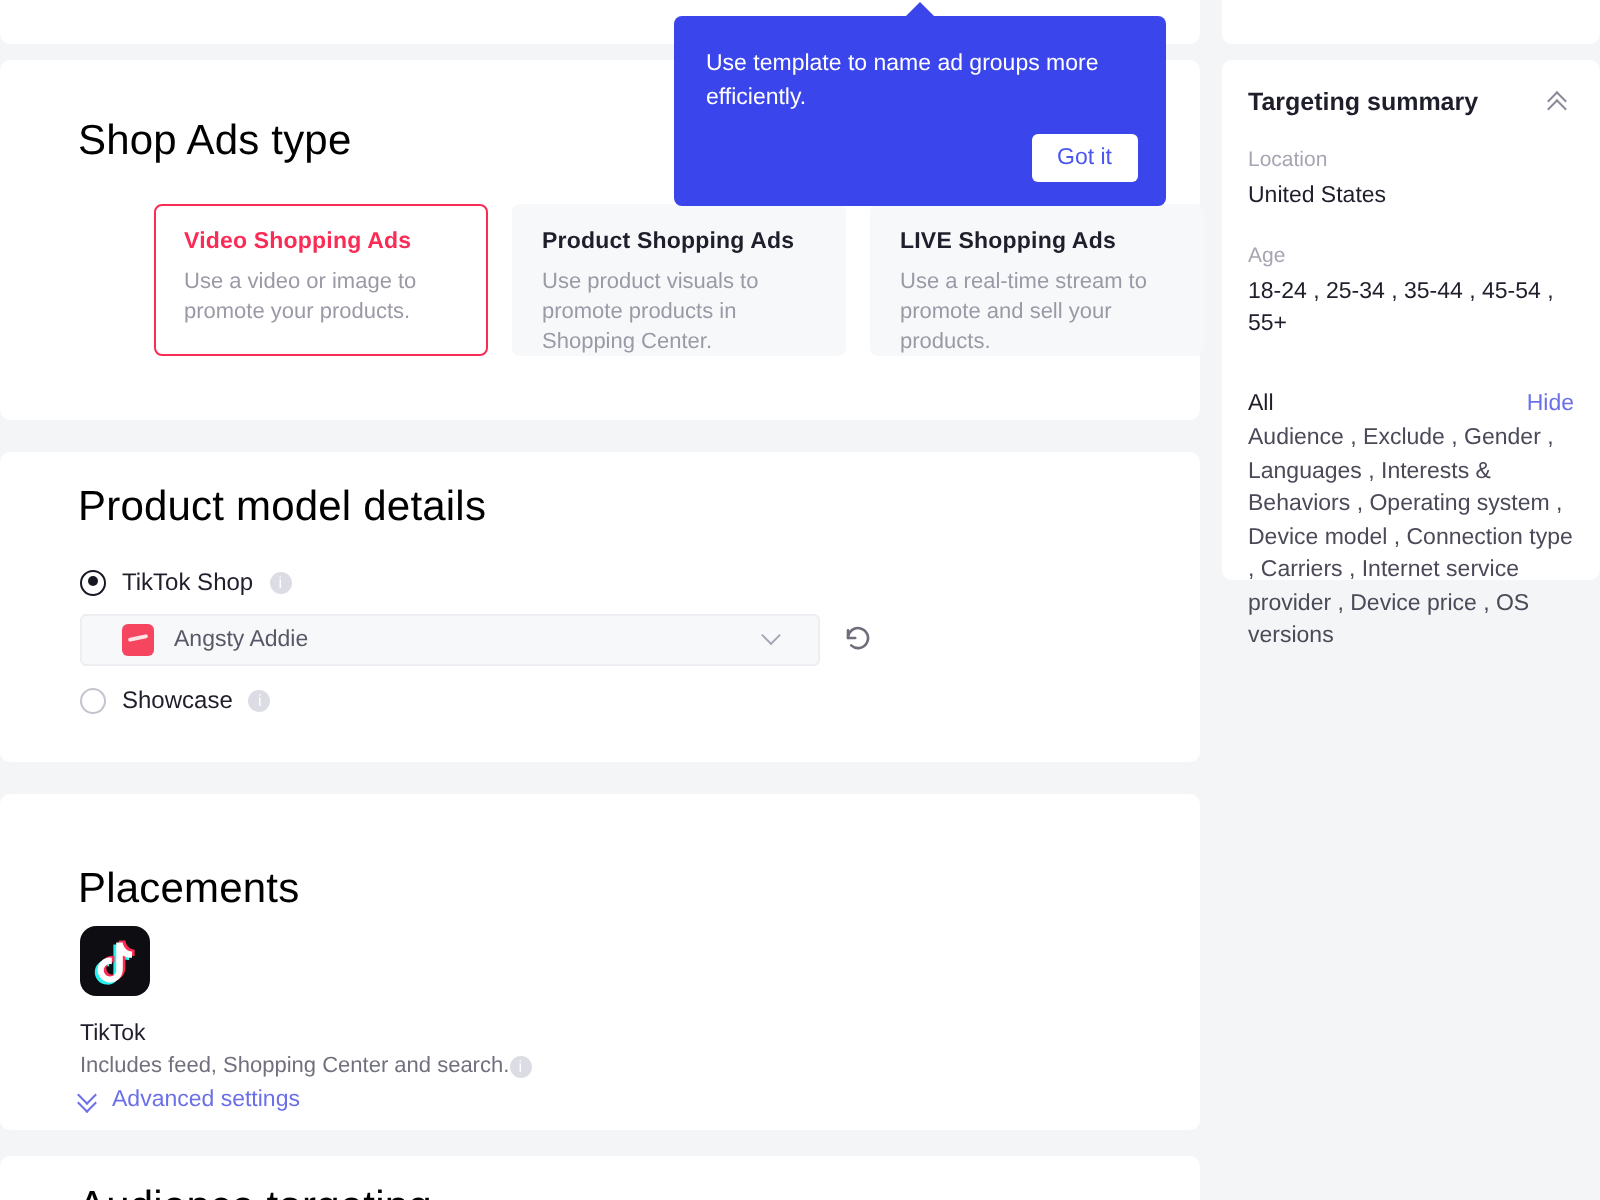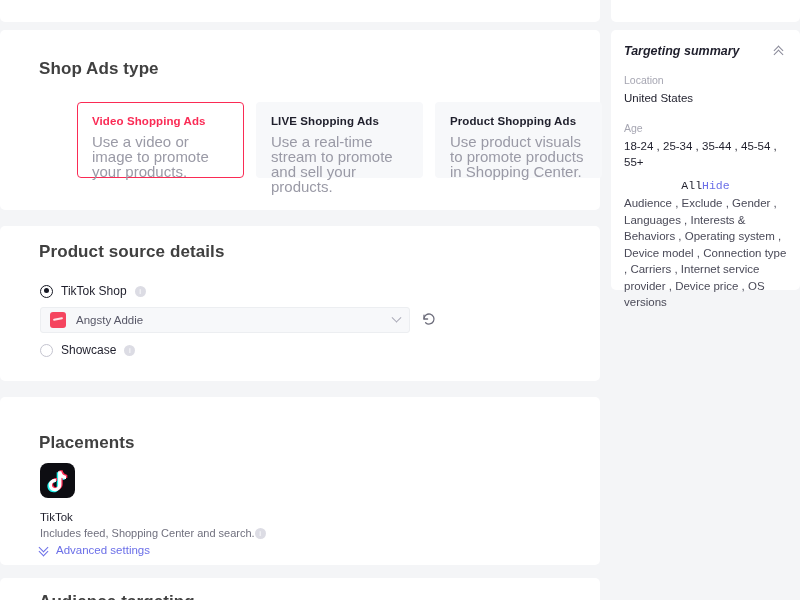--- a/index.html
+++ b/index.html
@@ -17,23 +17,23 @@
     background: #ffffff;
     border-radius: 5px;
   }
   .card-top-cut { left: 0; top: -40px; width: 600px; height: 62px; }
   .card-shop   { left: 0; top: 30px;  width: 600px; height: 180px; }
   .card-source { left: 0; top: 226px; width: 600px; height: 155px; }
   .card-place  { left: 0; top: 397px; width: 600px; height: 168px; }
   .card-aud    { left: 0; top: 578px; width: 600px; height: 60px; }
 
   .section-title {
-    font-size: 17px;
-    font-weight: 700;
-    color: #404040;
+    font-size: 21px;
+    font-weight: 400;
+    color: #000000;
     letter-spacing: .1px;
   }
 
   
   .shop-title { position: absolute; left: 39px; top: 59px; }
   .type-row { position: absolute; left: 40px; top: 102px; display: flex; gap: 12px; padding-left: 37px; }
   .type-card {
     width: 167px; height: 76px;
     border-radius: 4px;
     background: #f7f8fa;
@@ -44,21 +44,21 @@
   .type-card.selected {
     background: #ffffff;
     border: 1px solid #fa2b55;
   }
   .type-card .t-name {
     font-size: 11.5px; font-weight: 700; color: #1f1f2c;
     margin-bottom: 7px; letter-spacing: .1px;
   }
   .type-card.selected .t-name { color: #fa2b55; }
   .type-card .t-desc {
-    font-size: 15px; color: #9a9aa6; line-height: 15px;
+    font-size: 11px; color: #9a9aa6; line-height: 15px;
   }
 
   
   .tooltip {
     position: absolute; left: 337px; top: 8px;
     width: 246px; height: 95px;
     background: #3b45ec;
     border-radius: 4px;
     padding: 16px 16px 0 16px;
   }
@@ -102,21 +102,21 @@
     width: 11px; height: 11px; border-radius: 50%;
     background: #dcdce4; color: #fff;
     font-size: 8px; line-height: 11px; text-align: center;
     display: inline-block; flex: none;
   }
 
   .shop-select {
     position: absolute; left: 40px; top: 307px;
     width: 370px; height: 26px;
     background: #f7f8fa; border: 1px solid #eceef1; border-radius: 3px;
-    display: flex; align-items: center; padding: 0 9px;
+    display: flex; align-items: center; padding: 0 20px;
     cursor: pointer;
   }
   .shop-avatar {
     width: 16px; height: 16px; border-radius: 3px;
     background: #f5455f; flex: none; position: relative;
   }
   .shop-avatar::after {
     content: ""; position: absolute; left: 3px; top: 6px;
     width: 10px; height: 2px; background: #fff; opacity: .85;
     transform: rotate(-12deg); border-radius: 1px;
@@ -159,36 +159,36 @@
 
   
   .side-top { position: absolute; left: 611px; top: -40px; width: 189px; height: 62px;
               background:#fff; border-radius: 5px; }
   .sidebar {
     position: absolute; left: 611px; top: 30px;
     width: 189px; height: 260px;
     background: #ffffff; border-radius: 5px;
     padding: 14px 13px 0 13px;
   }
-  .side-head { display: flex; align-items: flex-end; justify-content: space-between; font-style: italic; }
+  .side-head { display: flex; align-items: flex-end; justify-content: space-between; }
   .side-title { font-size: 12.5px; font-weight: 600; color: #1f1f2c; }
   .collapse-btn { width: 14px; height: 14px; position: relative; cursor: pointer; flex: none; }
   .collapse-btn i {
     position: absolute; left: 2px; width: 7px; height: 7px;
     border-left: 1.3px solid #8a8a99; border-top: 1.3px solid #8a8a99;
     transform: rotate(45deg);
   }
   .collapse-btn i:nth-child(1) { top: 3px; }
   .collapse-btn i:nth-child(2) { top: 7px; }
 
   .field-label { font-size: 10.5px; color: #a6a6b2; margin-top: 16px; margin-bottom: 4px; }
   .field-value { font-size: 11.5px; color: #1f1f2c; line-height: 16px; }
   .all-row {
-    display: flex; align-items: center; justify-content: center;
-    margin-top: 9px; margin-bottom: 3px; font-family: Liberation Mono, monospace;
+    display: flex; align-items: center; justify-content: space-between;
+    margin-top: 26px; margin-bottom: 3px;
   }
   .all-label { font-size: 11.5px; color: #1f1f2c; font-weight: 500; }
   .hide-link { font-size: 11.5px; color: #6b6fe8; cursor: pointer; }
   .all-list { font-size: 11.5px; color: #4a4a58; line-height: 16.5px; }
 </style>
 </head>
 <body>
 
 <div class="page">
 
@@ -197,32 +197,37 @@
 
   <div class="card card-shop"></div>
   <div class="section-title shop-title">Shop Ads type</div>
 
   <div class="type-row">
     <div class="type-card selected">
       <div class="t-name">Video Shopping Ads</div>
       <div class="t-desc">Use a video or image to promote your products.</div>
     </div>
     <div class="type-card">
+      <div class="t-name">Product Shopping Ads</div>
+      <div class="t-desc">Use product visuals to promote products in Shopping Center.</div>
+    </div>
+    <div class="type-card">
       <div class="t-name">LIVE Shopping Ads</div>
       <div class="t-desc">Use a real-time stream to promote and sell your products.</div>
     </div>
-    <div class="type-card">
-      <div class="t-name">Product Shopping Ads</div>
-      <div class="t-desc">Use product visuals to promote products in Shopping Center.</div>
-    </div>
-  </div>
-
+  </div>
+
+  <div class="tooltip">
+    <div class="tip-arrow"></div>
+    <div class="tip-text">Use template to name ad groups more efficiently.</div>
+    <button class="tip-btn">Got it</button>
+  </div>
 
   <div class="card card-source"></div>
-  <div class="section-title src-title">Product source details</div>
+  <div class="section-title src-title">Product model details</div>
 
   <div class="radio-row radio-tiktok">
     <span class="radio on"></span>
     <span class="radio-label">TikTok Shop</span>
     <span class="info-icon">i</span>
   </div>
 
   <div class="shop-select">
     <span class="shop-avatar"></span>
     <span class="shop-name">Angsty Addie</span>

